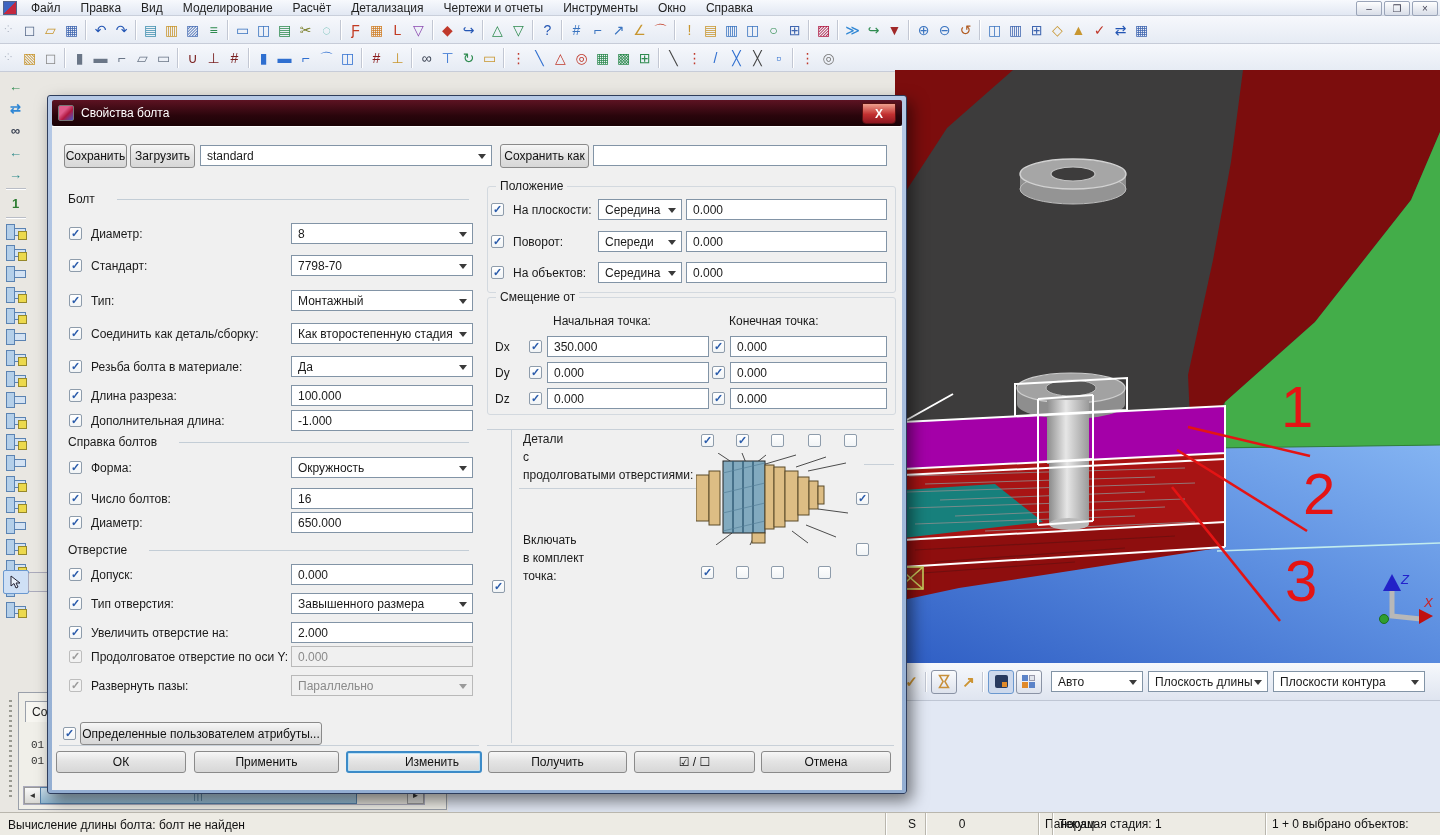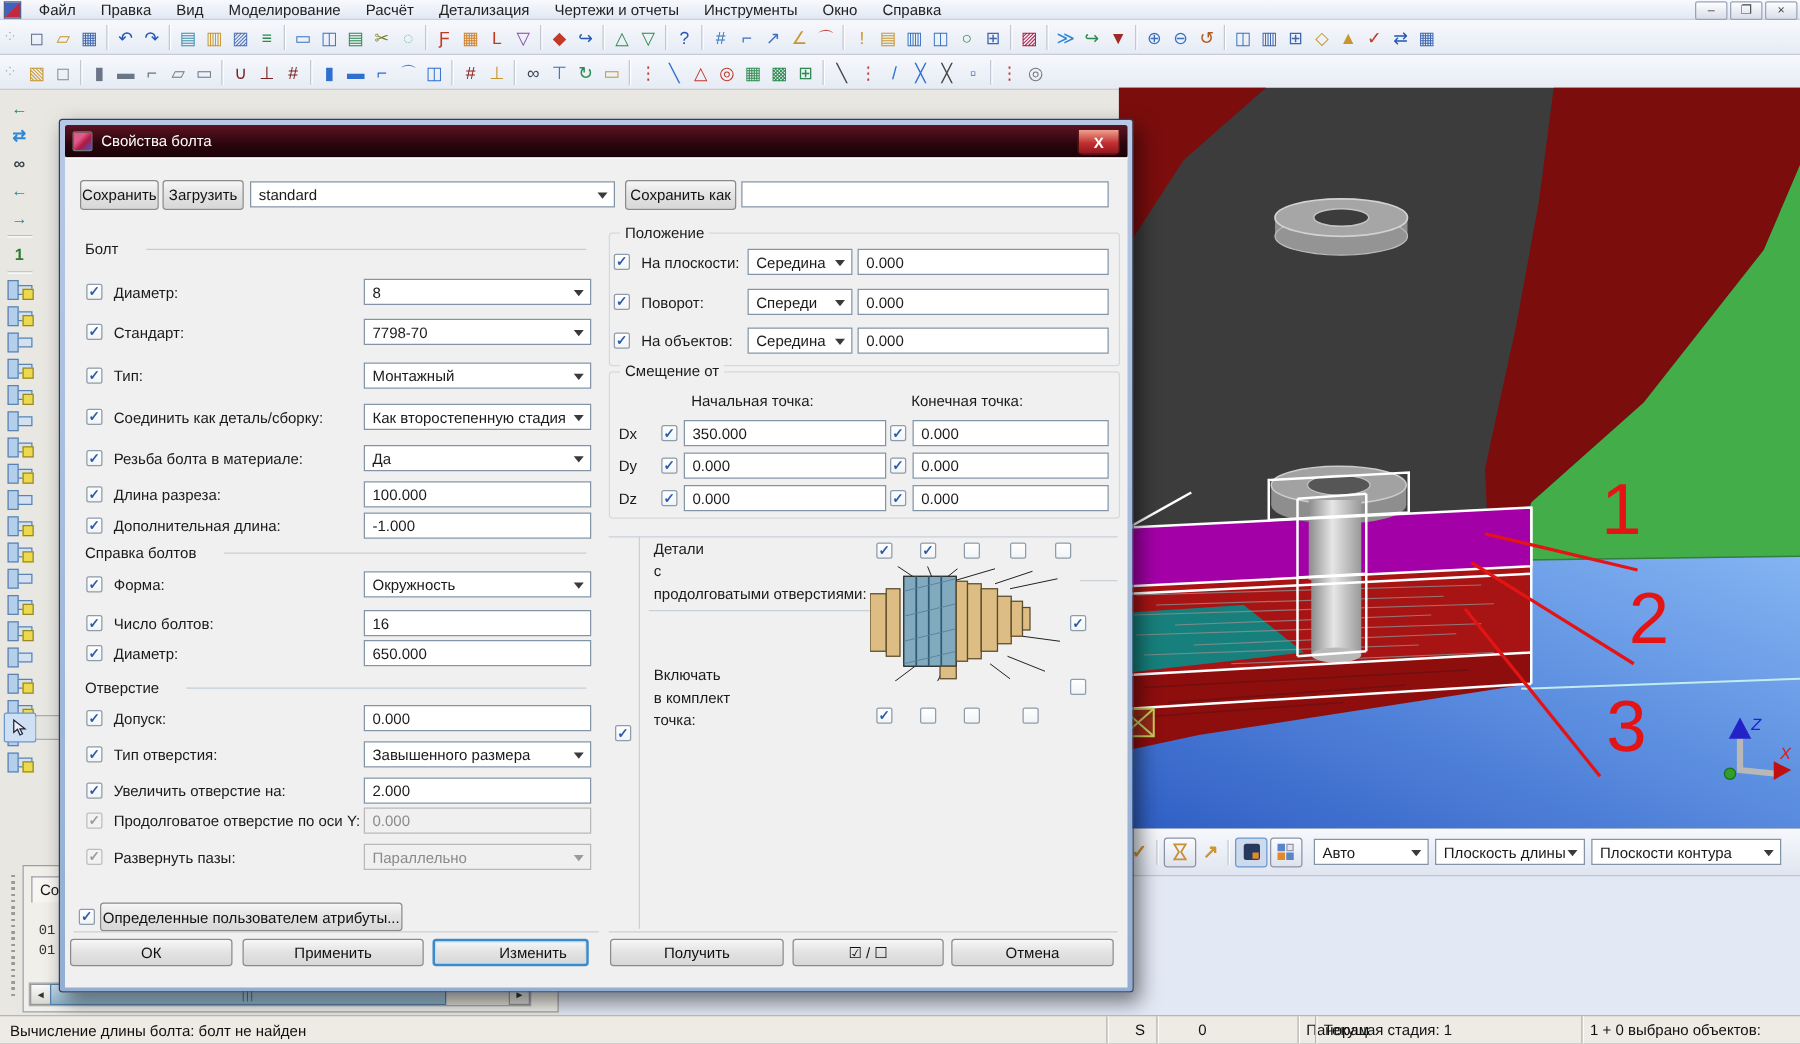--- a/index.html
+++ b/index.html
@@ -712,21 +712,21 @@
           <rect x="102" y="24" width="11" height="38"></rect>
         <rect x="113" y="28" width="9" height="28"></rect>
           <rect x="122" y="33" width="6" height="18"></rect>
         <rect x="56" y="80" width="13" height="10"></rect>
       </g>
     </svg>
 
     <div id="dlg-footer" style="position: absolute; inset: 0px;">
         <div class="btn" style="position: absolute; left: 8px; top: 655px; width: 130px; height: 22px;">ОК</div>
         <div class="btn" style="position: absolute; left: 146px; top: 655px; width: 145px; height: 22px;">Применить</div>
-        <div class="btn focus" style="position: absolute; left: 298px; top: 655px; width: 125px; height: 22px; padding-left: 36px;">Изменить</div>
+        <div class="btn focus" style="position: absolute; left: 298px; top: 655px; width: 136px; height: 22px; padding-left: 36px;">Изменить</div>
         <div class="btn" style="position: absolute; left: 440px; top: 655px; width: 139px; height: 22px;">Получить</div>
         <div class="btn" style="position: absolute; left: 586px; top: 655px; width: 121px; height: 22px;">☑ / ☐</div>
         <div class="btn" style="position: absolute; left: 713px; top: 655px; width: 130px; height: 22px;">Отмена</div>
       </div>
   <div class="slotlbl" style="left: 475px; top: 336px;">Детали</div>
       <div class="slotlbl" style="left: 475px; top: 354px;">с</div>
       <div class="slotlbl" style="left: 475px; top: 372px;">продолговатыми отверстиями:</div>
       <div class="slotlbl" style="left: 475px; top: 437px;">Включать</div>
       <div class="slotlbl" style="left: 475px; top: 455px;">в комплект</div>
       <div class="slotlbl" style="left: 475px; top: 473px;">точка:</div>

